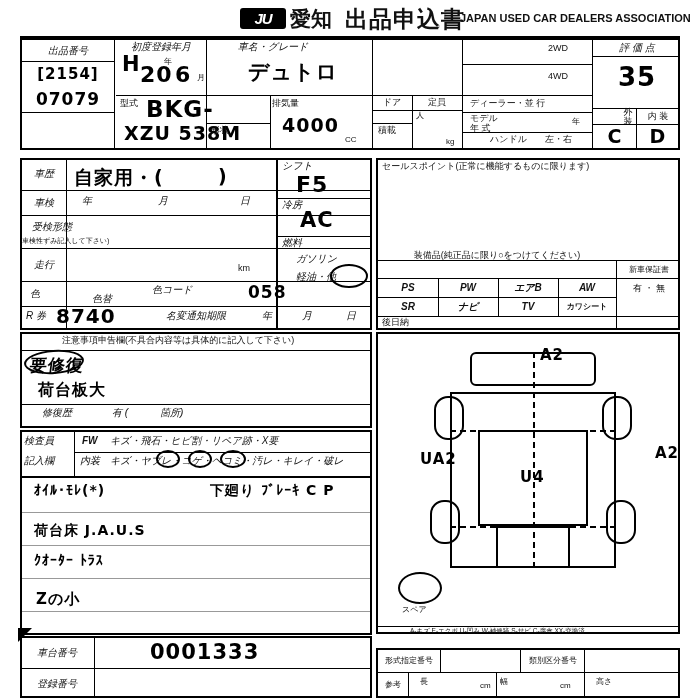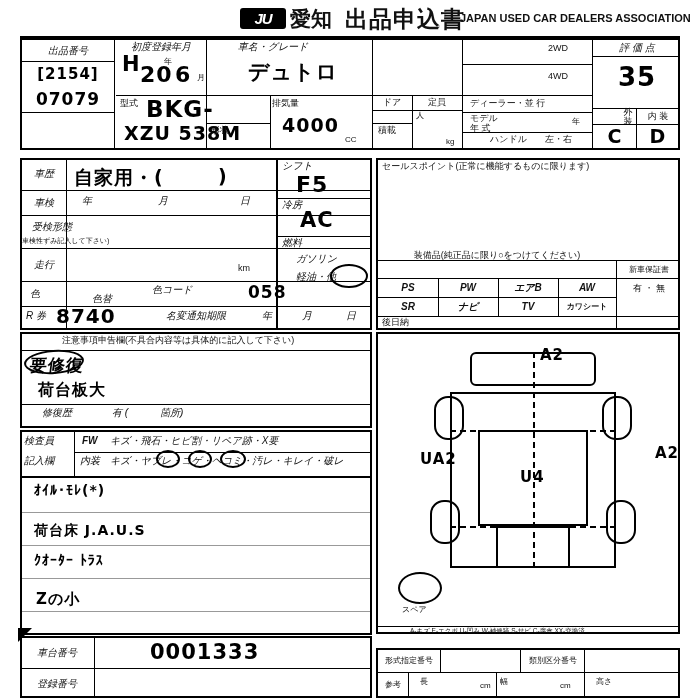--- a/index.html
+++ b/index.html
@@ -230,20 +230,21 @@
   <div class="nb lbl" style="left:110px;top:436px;">キズ・飛石・ヒビ割・リペア跡・X要</div>
   <div class="hline" style="left:74px;top:452px;width:298px;height:1px;"></div>
   <div class="nb lbl" style="left:80px;top:456px;">内装</div>
   <div class="nb lbl" style="left:110px;top:456px;">キズ・ヤブレ・コゲ・ヘコミ・汚レ・キレイ・破レ</div>
 
   <div class="nb" style="left:156px;top:450px;width:24px;height:18px;border:2px solid #000;border-radius:50%;"></div>
   <div class="nb" style="left:188px;top:450px;width:24px;height:18px;border:2px solid #000;border-radius:50%;"></div>
   <div class="nb" style="left:220px;top:450px;width:26px;height:18px;border:2px solid #000;border-radius:50%;"></div>
 
   <div class="nb hw" style="left:34px;top:482px;font-size:14px;">ｵｲﾙ･ﾓﾚ(*)</div>
+  <div class="nb hw" style="left:210px;top:482px;font-size:14px;">下廻り ﾌﾞﾚｰｷ C P</div>
   <div class="nb hw" style="left:34px;top:522px;font-size:14px;">荷台床   J.A.U.S</div>
   <div class="nb hw" style="left:34px;top:552px;font-size:14px;">ｸｵｰﾀｰ ﾄﾗｽ</div>
   <div class="nb hw" style="left:36px;top:590px;font-size:15px;">Zの小</div>
 
   <div class="hline" style="left:20px;top:512px;width:352px;height:1px;background:#999;"></div>
   <div class="hline" style="left:20px;top:545px;width:352px;height:1px;background:#999;"></div>
   <div class="hline" style="left:20px;top:578px;width:352px;height:1px;background:#999;"></div>
   <div class="hline" style="left:20px;top:611px;width:352px;height:1px;background:#999;"></div>
   <div class="vline" style="left:20px;top:478px;width:2px;height:156px;"></div>
   <div class="vline" style="left:370px;top:478px;width:2px;height:156px;"></div>

